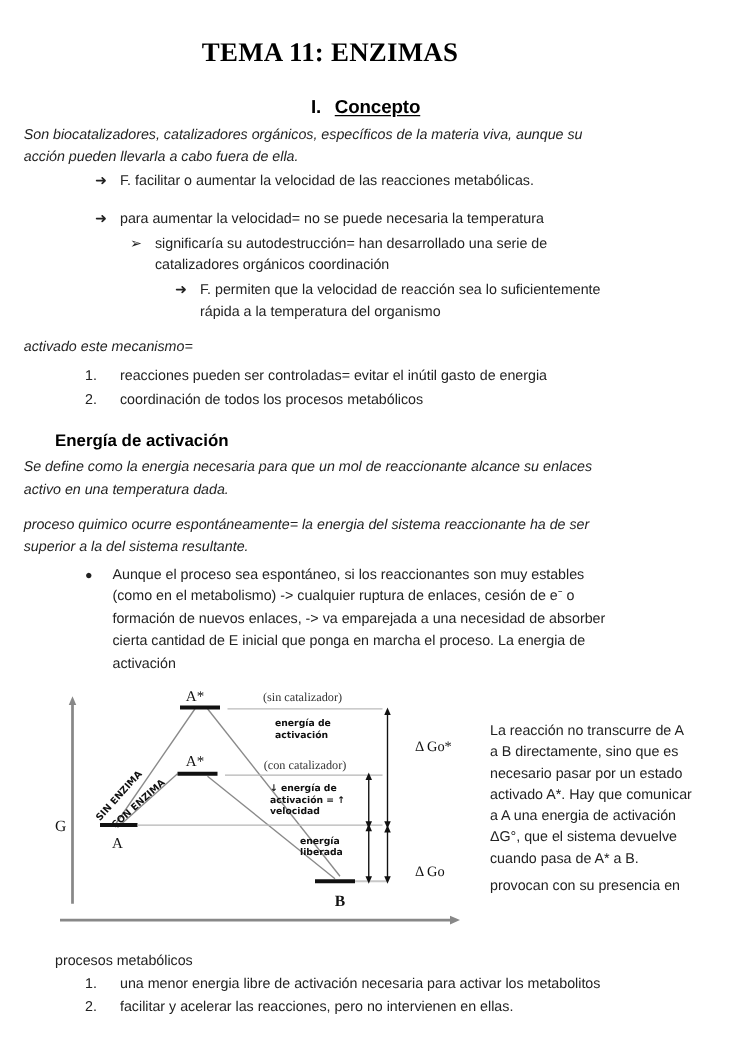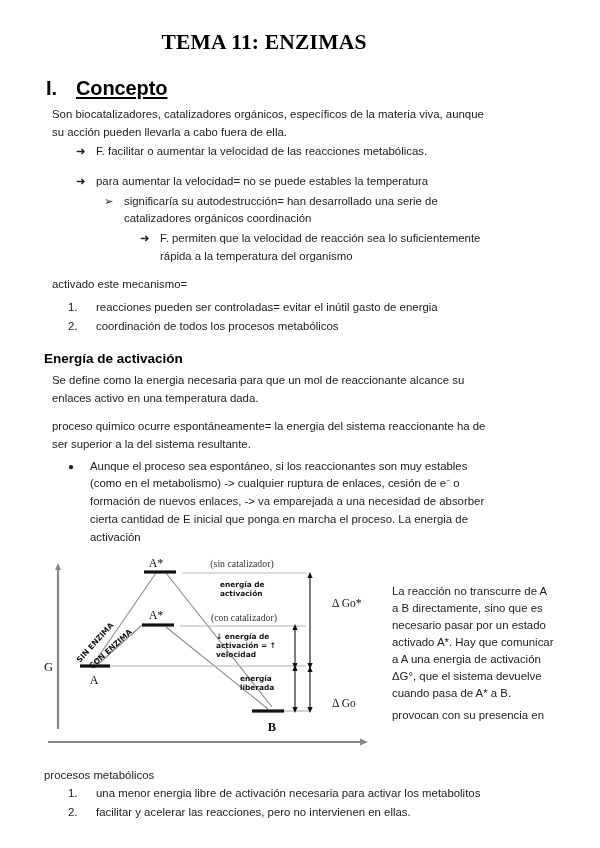--- a/index.html
+++ b/index.html
@@ -31,24 +31,25 @@
     letter-spacing: 0.2px;
     margin: 0;
     padding-top: 30px;
     color: #000;
   }
 
   
   .h-roman {
     margin: 0;
     padding: 22px 0 0 46px;
-    font-size: 20px;
+    font-size: 15px;
     font-weight: bold;
     color: #000;
     letter-spacing: -0.1px;
+    text-align: center;
   }
   .h-roman .num { display: inline-block; width: 30px; }
   .h-roman .uline { text-decoration: underline; text-underline-offset: 2px; }
 
   .h-sub {
     margin: 0;
     padding: 16px 0 0 44px;
     font-size: 13.5px;
     font-weight: bold;
     color: #000;
@@ -64,24 +65,25 @@
     margin: 0;
     padding: 20px 0 0 44px;
     font-size: 14.5px;
     font-weight: bold;
     color: #000;
   }
 
   
   .para {
     margin: 0;
-    padding: 6px 40px 0 52px;
+    padding: 6px 40px 0 19px;
     font-size: 11.4px;
     line-height: 1.55;
     color: #222;
+    font-style: italic;
   }
   .para.gap   { padding-top: 11px; }
 
   
   .brow {
     display: flex;
     font-size: 11.4px;
     line-height: 1.55;
     color: #222;
     padding-top: 2px;
@@ -169,21 +171,21 @@
   <p class="para">Son biocatalizadores, catalizadores orgánicos, específicos de la materia viva, aunque su acción pueden llevarla a cabo fuera de ella.</p>
 
   <div class="brow lvl1">
     <span class="mk">➜</span>
     <span class="tx">F. facilitar o aumentar la velocidad de las reacciones metabólicas.</span>
   </div>
 
 
   <div class="brow lvl1" style="padding-top:12px">
     <span class="mk">➜</span>
-    <span class="tx">para aumentar la velocidad= no se puede estables la temperatura</span>
+    <span class="tx">para aumentar la velocidad= no se puede necesaria la temperatura</span>
   </div>
 
   <div class="brow lvl2">
     <span class="mk">➢</span>
     <span class="tx">significaría su autodestrucción= han desarrollado una serie de catalizadores orgánicos coordinación</span>
   </div>
 
   <div class="brow lvl3">
     <span class="mk">➜</span>
     <span class="tx">F. permiten que la velocidad de reacción sea lo suficientemente rápida a la temperatura del organismo</span>

